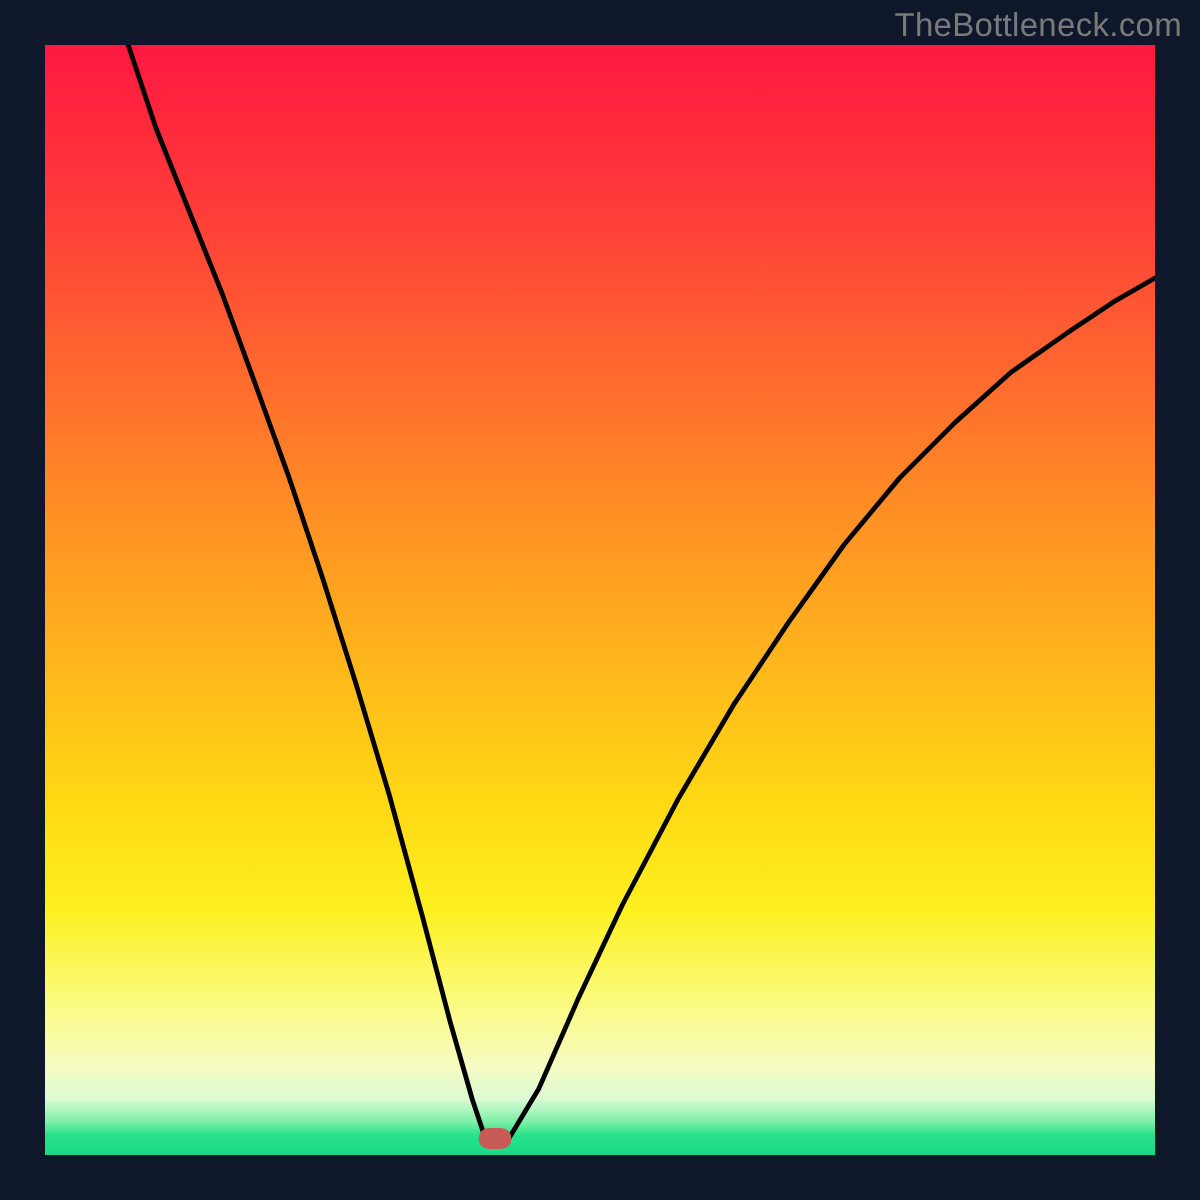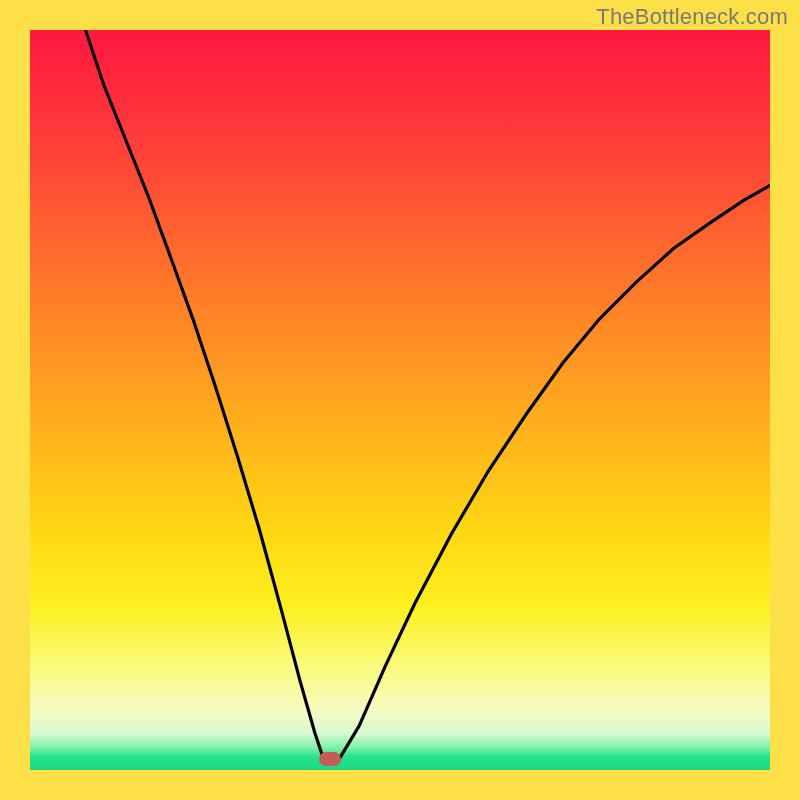--- a/index.html
+++ b/index.html
@@ -8,21 +8,21 @@
     width: 800px;
     height: 800px;
     background: #000;
     overflow: hidden;
     font-family: Arial, Helvetica, sans-serif;
   }
   .stage {
     position: relative;
     width: 800px;
     height: 800px;
-    background: #fde047;
+    background: #0f172a;
   }
   .plot-area {
     position: absolute;
     left: 30px;
     top: 30px;
     width: 740px;
     height: 740px;
     
     background: linear-gradient(
       to bottom,

